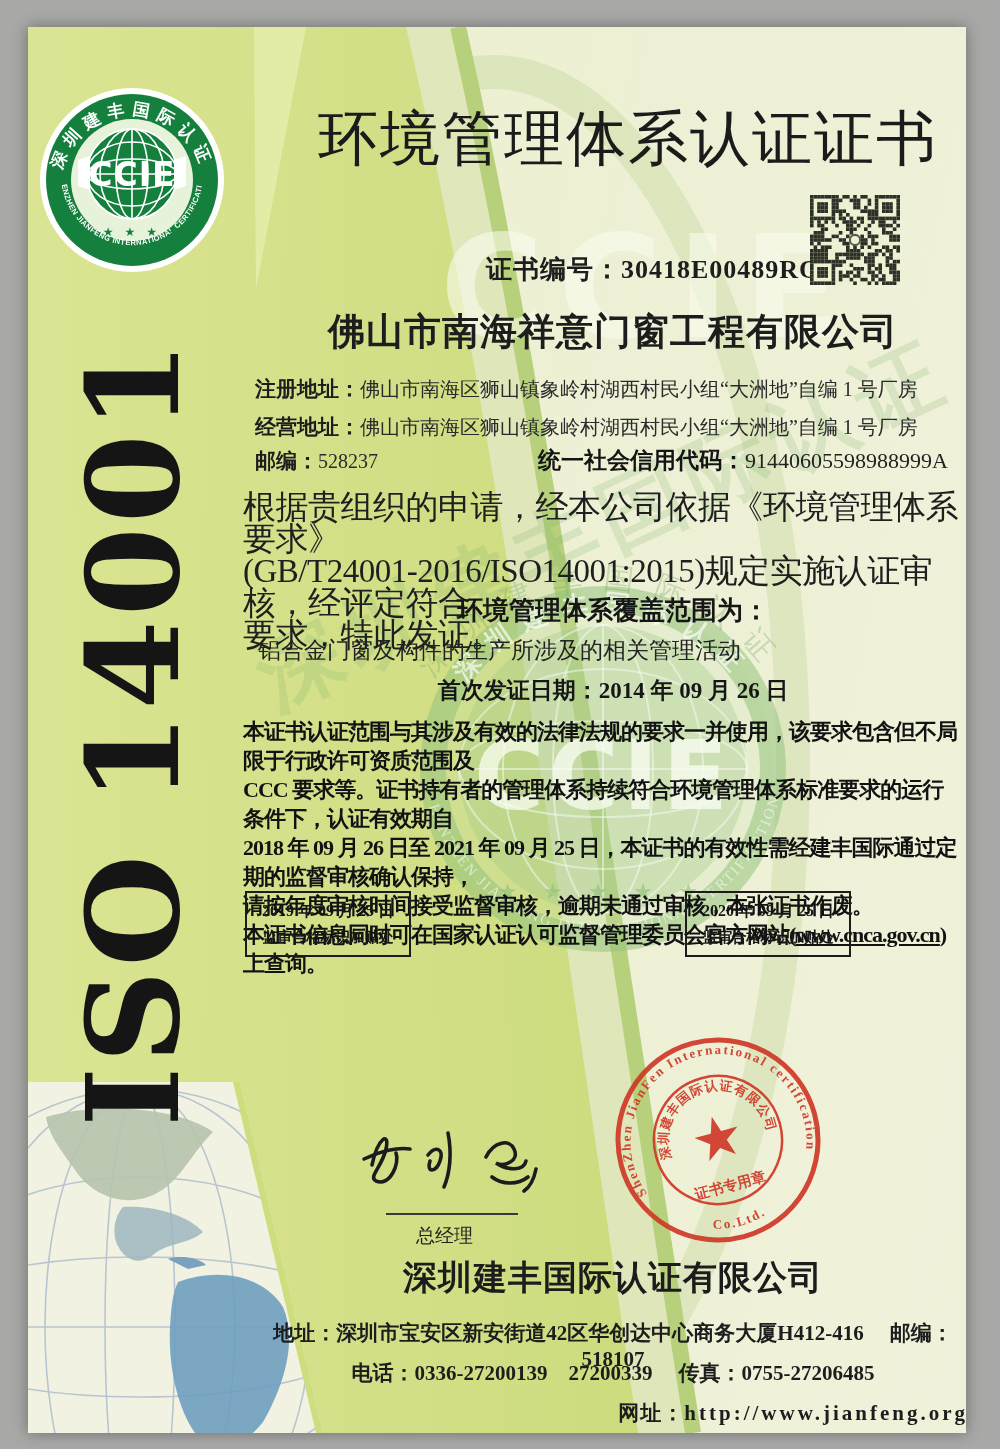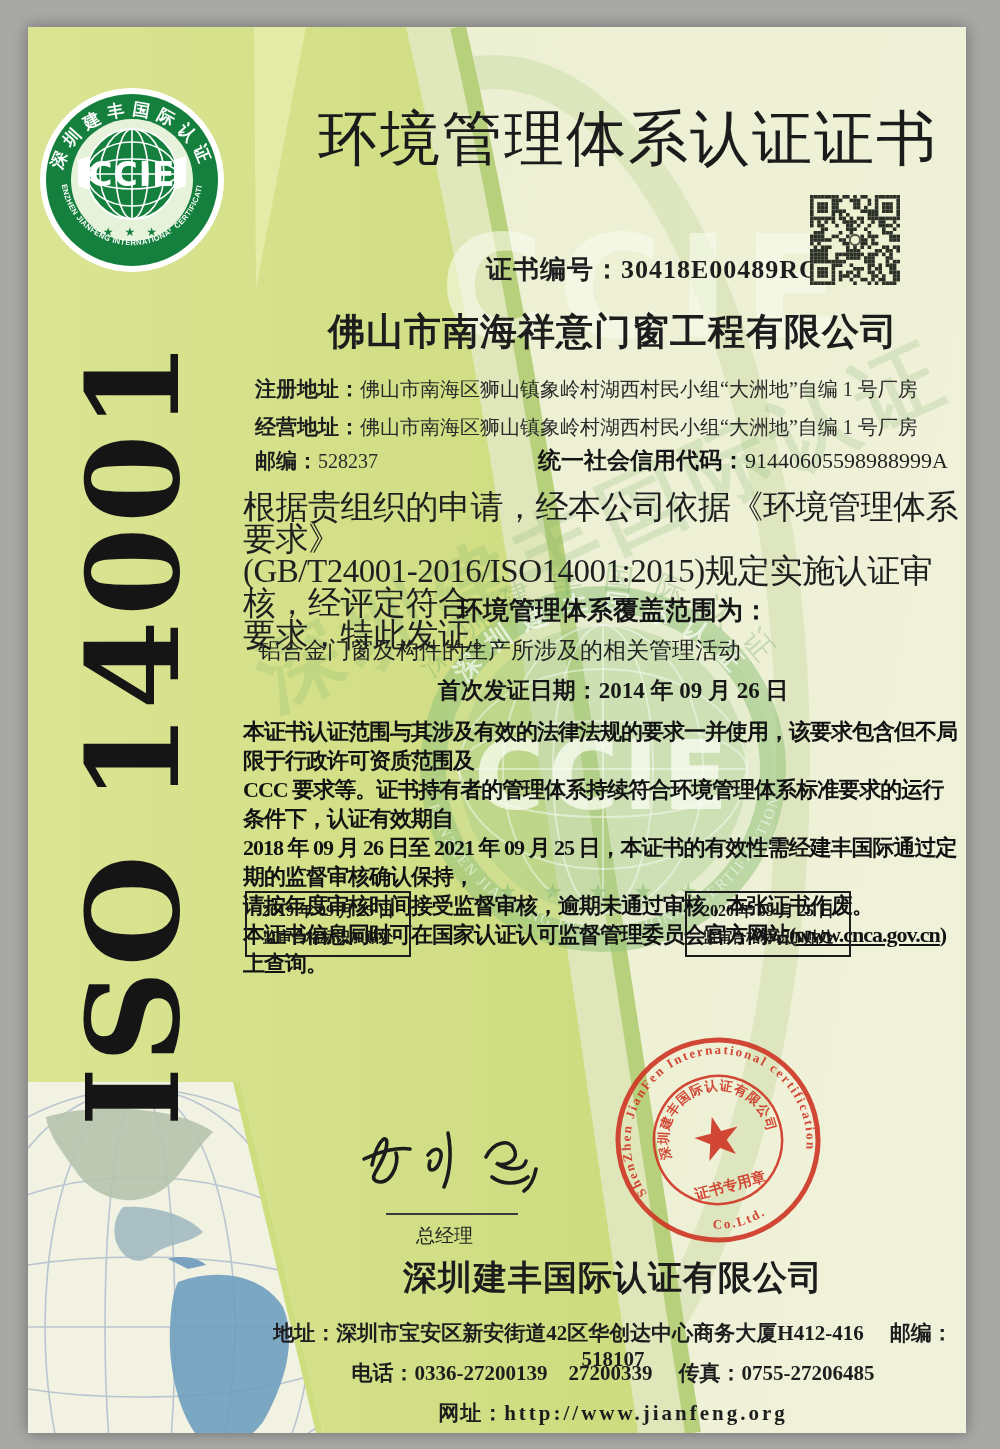--- a/index.html
+++ b/index.html
@@ -90,21 +90,21 @@
   
   .seal{position:absolute;left:580px;top:1003px;opacity:.93;}
   
   .issuer-name{position:absolute;left:230px;top:1228px;width:710px;text-align:center;
     font-family:"Liberation Sans","DejaVu Sans",sans-serif;
     font-weight:bold;font-size:34px;color:#1c1c1c;letter-spacing:1px;}
   .issuer-line{position:absolute;left:230px;width:710px;text-align:center;
     font-weight:bold;font-size:21px;color:#1d1d1d;}
   .il-1{top:1292px;}
   .il-2{top:1332px;}
-  .il-3{top:1372px;letter-spacing:1px;}
+  .il-3{top:1372px;letter-spacing:1px;text-align:right;}
   .issuer-line .sp{display:inline-block;width:26px;}
   .issuer-line .web{letter-spacing:3px;}
 </style>
 </head>
 <body>
 
 <div class="stage">
   <div class="page">
 
     <svg class="abs" style="left:0;top:0;" width="938" height="1406" viewBox="0 0 938 1406">

